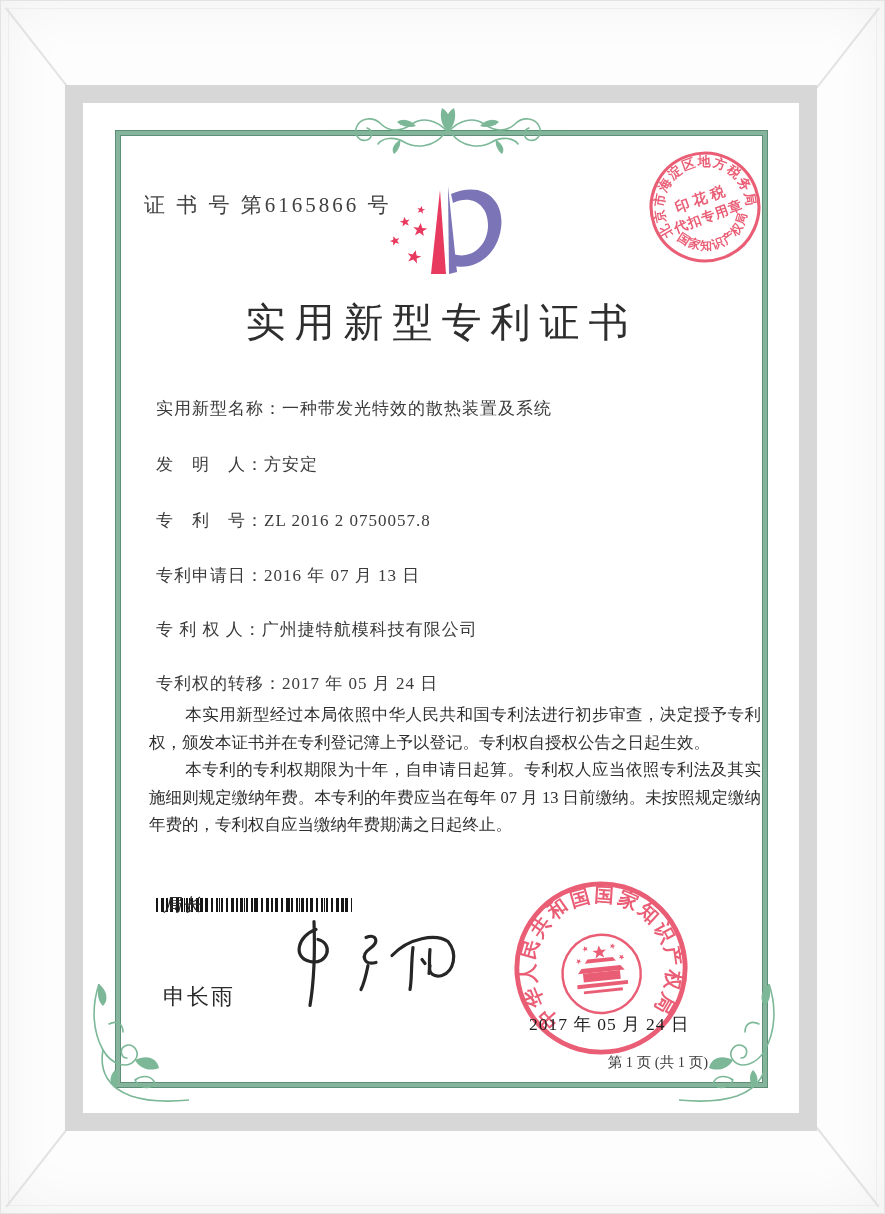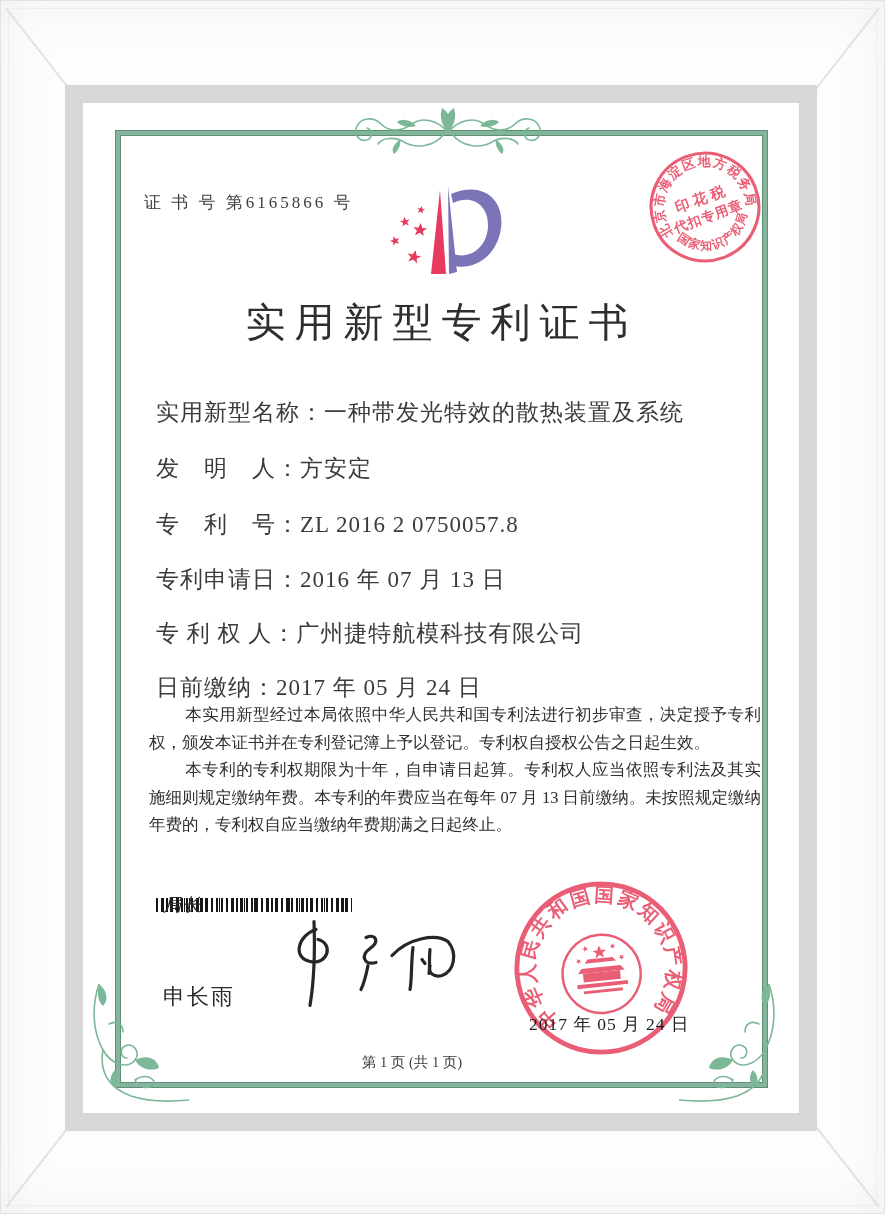--- a/index.html
+++ b/index.html
@@ -20,40 +20,40 @@
   .bevel{position:absolute;height:1.5px;background:#e2e2e2;width:108px;}
   .bevel.tl{left:5px;top:6px;transform-origin:left center;transform:rotate(52deg);}
   .bevel.tr{right:5px;top:6px;transform-origin:right center;transform:rotate(-52deg);}
   .bevel.bl{left:5px;bottom:6px;transform-origin:left center;transform:rotate(-52deg);}
   .bevel.br{right:5px;bottom:6px;transform-origin:right center;transform:rotate(52deg);}
   .mat{position:absolute;left:64px;top:84px;right:67px;bottom:82px;background:#d7d7d7;}
   .paper{position:absolute;left:82px;top:102px;width:716px;height:1010px;background:#ffffff;}
   .green-border{position:absolute;left:115px;top:130px;width:651px;height:956px;
                 border:4px solid var(--border-green-mid);
                 box-shadow:inset 0 0 0 1px var(--border-green-dark),0 0 0 1px var(--border-green-dark);}
-  .cert-no{position:absolute;left:143px;top:190px;font-size:17px;letter-spacing:3px;color:#404040;white-space:pre;}
+  .cert-no{position:absolute;left:143px;top:190px;font-size:21px;letter-spacing:3px;color:#404040;white-space:pre;}
   .logo{position:absolute;left:388px;top:163px;width:120px;height:118px;}
   .tax-stamp{position:absolute;left:646px;top:148px;width:116px;height:116px;transform:rotate(-20deg);opacity:.92;}
   .doc-title{position:absolute;left:115px;top:294px;width:651px;text-align:center;
              font-size:40px;font-weight:normal;letter-spacing:9px;color:#2e2e2e;white-space:nowrap;}
-  .field{position:absolute;left:155px;width:600px;font-size:23px;color:#3b3b3b;white-space:pre;letter-spacing:1px;}
+  .field{position:absolute;left:155px;width:600px;font-size:17px;color:#3b3b3b;white-space:pre;letter-spacing:1px;}
   .f0{top:396px}.f1{top:452px}.f2{top:508px}.f3{top:563px}.f4{top:617px}.f5{top:671px}
   .body-text{position:absolute;left:148px;top:700px;width:612px;font-size:16.5px;line-height:27.5px;
              color:#2f2f2f;text-align:justify;}
   .body-text p{text-indent:2.2em;margin:0;}
   .barcode{position:absolute;left:155px;top:897px;width:196px;height:14px;
            background-image:repeating-linear-gradient(90deg,#161616 0 2px,transparent 2px 5px),
                             repeating-linear-gradient(90deg,#161616 0 1px,transparent 1px 7px),
                             repeating-linear-gradient(90deg,#161616 0 1px,transparent 1px 11px);}
   .signer-title{position:absolute;left:162px;top:892px;font-size:18px;color:#2b2b2b;letter-spacing:2px;font-style:italic;}
   .signer-name{position:absolute;left:162px;top:981px;font-size:22px;color:#2b2b2b;letter-spacing:2px;}
   .signature{position:absolute;left:263px;top:913px;width:200px;height:98px;}
   .main-seal{position:absolute;left:510px;top:877px;width:180px;height:180px;transform:rotate(-6deg);opacity:.92;}
   .seal-date{position:absolute;left:528px;top:1011px;font-size:17.5px;color:#1d1d1d;white-space:pre;letter-spacing:1px;}
-  .footer{position:absolute;left:115px;top:1052px;width:592px;text-align:center;font-size:14.5px;color:#3b3b3b;white-space:pre;}
+  .footer{position:absolute;left:115px;top:1052px;width:592px;text-align:right;font-size:14.5px;color:#3b3b3b;white-space:pre;}
   .flourish{position:absolute;left:327px;top:105px;width:240px;height:52px;}
   .corner-orn{position:absolute;width:100px;height:125px;}
   .corner-orn.bl{left:88px;top:983px;}
   .corner-orn.br{left:678px;top:983px;transform:scaleX(-1);}
   
   .g-stroke{stroke:var(--ornament-green);fill:none;stroke-width:1.6;stroke-linecap:round;}
   .g-fill{fill:var(--ornament-green);stroke:none;}
   .red-f{fill:var(--seal-red);}
   .red-s{stroke:var(--seal-red);fill:none;}
   .logo-red-f{fill:var(--logo-red);}
@@ -136,21 +136,21 @@
     <text x="56" y="70" text-anchor="middle" class="seal-text" font-size="13" letter-spacing="1">代扣专用章</text>
   </svg>
 
   <div class="doc-title">实用新型专利证书</div>
 
   <div class="field f0"><span>实用新型名称：</span><span>一种带发光特效的散热装置及系统</span></div>
   <div class="field f1"><span>发　明　人：</span><span>方安定</span></div>
   <div class="field f2"><span>专　利　号：</span><span>ZL 2016 2 0750057.8</span></div>
   <div class="field f3"><span>专利申请日：</span><span>2016 年 07 月 13 日</span></div>
   <div class="field f4"><span>专 利 权 人：</span><span>广州捷特航模科技有限公司</span></div>
-  <div class="field f5"><span>日前缴纳：</span><span>2017 年 05 月 24 日</span></div>
+  <div class="field f5"><span>专利权的转移：</span><span>2017 年 05 月 24 日</span></div>
 
   <div class="body-text">
     <p>本实用新型经过本局依照中华人民共和国专利法进行初步审查，决定授予专利权，颁发本证书并在专利登记簿上予以登记。专利权自授权公告之日起生效。</p>
     <p>本专利的专利权期限为十年，自申请日起算。专利权人应当依照专利法及其实施细则规定缴纳年费。本专利的年费应当在每年 07 月 13 日前缴纳。未按照规定缴纳年费的，专利权自应当缴纳年费期满之日起终止。</p>
   </div>
 
   <div class="barcode"></div>
 
   <div class="signer-title">局长</div>
   <div class="signer-name">申长雨</div>

